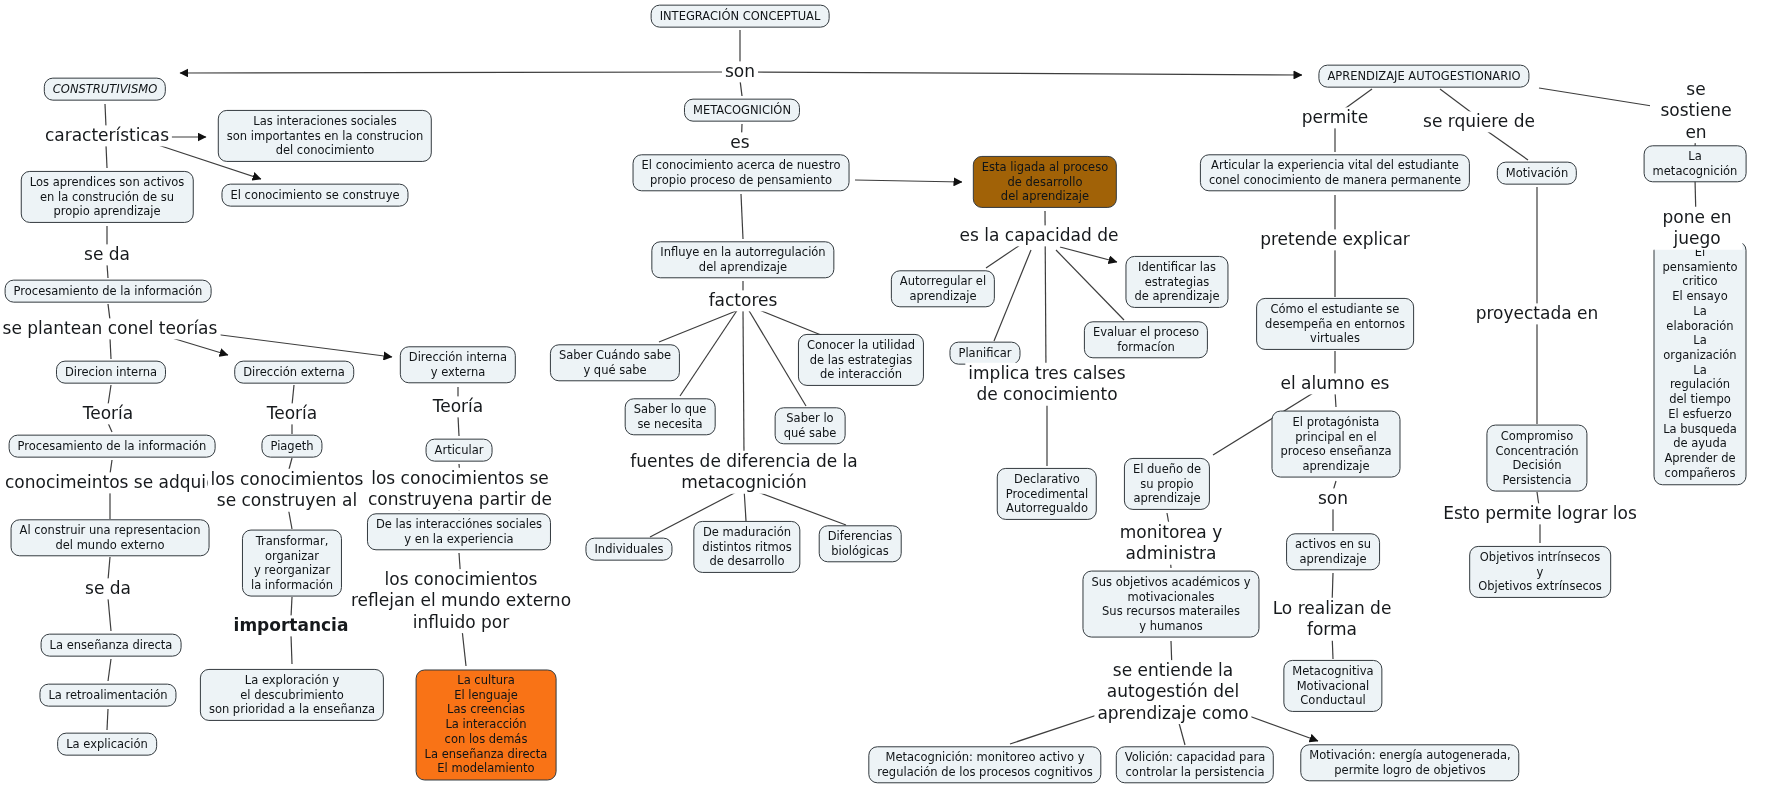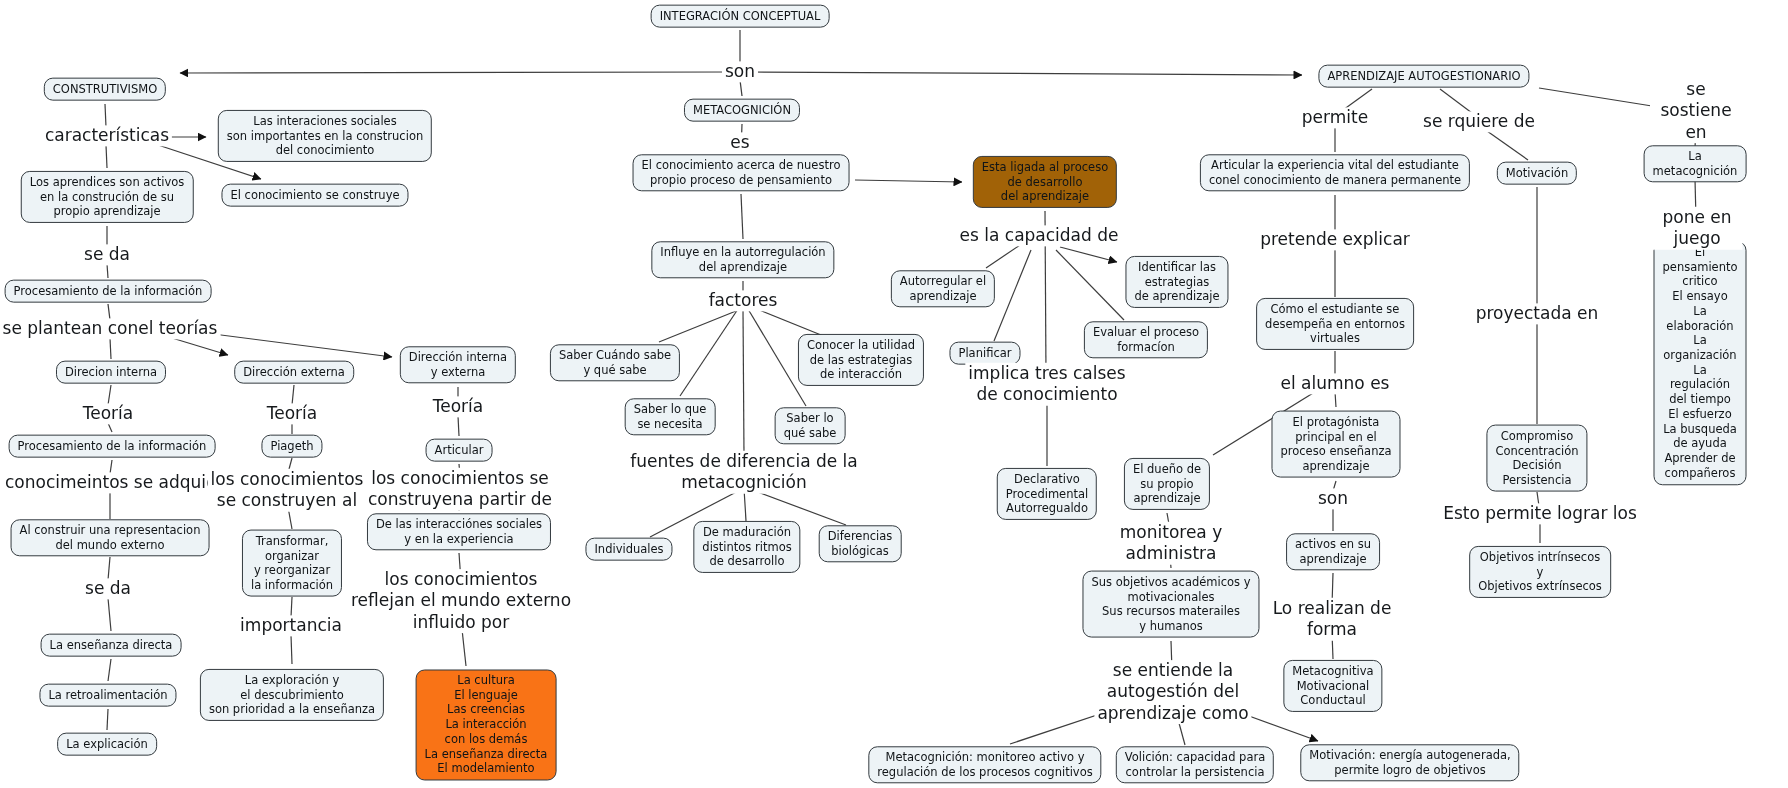--- a/index.html
+++ b/index.html
@@ -105,21 +105,21 @@
       <line x1="1332" y1="632" x2="1333" y2="659" stroke="#3d3d3d" stroke-width="1.2"></line>
       <line x1="1167" y1="513" x2="1170" y2="530" stroke="#3d3d3d" stroke-width="1.2"></line>
       <line x1="1170" y1="556" x2="1171" y2="568" stroke="#3d3d3d" stroke-width="1.2"></line>
       <line x1="1171" y1="641" x2="1172" y2="671" stroke="#3d3d3d" stroke-width="1.2"></line>
       <line x1="1130" y1="704" x2="1010" y2="744" stroke="#3d3d3d" stroke-width="1.2"></line>
       <line x1="1176" y1="712" x2="1185" y2="745" stroke="#3d3d3d" stroke-width="1.2"></line>
       <line x1="1216" y1="704" x2="1318" y2="741" stroke="#3d3d3d" stroke-width="1.2" marker-end="url(#arrowhead)"></line>
     </svg>
 
 <div class="node" style="left: 740px; top: 16px; background: rgb(237, 243, 246); border-color: rgb(51, 58, 63);">INTEGRACIÓN CONCEPTUAL</div>
-    <div class="node" style="left: 105px; top: 89px; background: rgb(237, 243, 246); border-color: rgb(51, 58, 63);">CONSTRUTIVISMO</div>
+    <div class="node" style="left: 105px; top: 89px; background: rgb(237, 243, 246); border-color: rgb(51, 58, 63); font-style: italic;">CONSTRUTIVISMO</div>
     <div class="node" style="left: 325px; top: 136px; background: rgb(237, 243, 246); border-color: rgb(51, 58, 63);">Las interaciones sociales
 son importantes en la construcion
 del conocimiento</div>
     <div class="node" style="left: 315px; top: 195px; background: rgb(237, 243, 246); border-color: rgb(51, 58, 63);">El conocimiento se construye</div>
     <div class="node" style="left: 107px; top: 197px; background: rgb(237, 243, 246); border-color: rgb(51, 58, 63);">Los aprendices son activos
 en la construción de su
 propio aprendizaje</div>
     <div class="node" style="left: 108px; top: 291px; background: rgb(237, 243, 246); border-color: rgb(51, 58, 63);">Procesamiento de la información</div>
     <div class="node" style="left: 111px; top: 372px; background: rgb(237, 243, 246); border-color: rgb(51, 58, 63);">Direcion interna</div>
     <div class="node" style="left: 294px; top: 372px; background: rgb(237, 243, 246); border-color: rgb(51, 58, 63);">Dirección externa</div>
@@ -234,21 +234,21 @@
     <div class="lbl" style="left: 110px; top: 329px;">se plantean conel teorías</div>
     <div class="lbl" style="left: 108px; top: 414px;">Teoría</div>
     <div class="lbl" style="left: 292px; top: 414px;">Teoría</div>
     <div class="lbl" style="left: 458px; top: 407px;">Teoría</div>
     <div class="lbl" style="left: 110px; top: 483px;">los conocimeintos se adquieren</div>
     <div class="lbl" style="left: 287px; top: 490px;">los conocimientos
 se construyen al</div>
     <div class="lbl" style="left: 460px; top: 489px;">los conocimientos se
 construyena partir de</div>
     <div class="lbl" style="left: 108px; top: 589px;">se da</div>
-    <div class="lbl" style="left: 291px; top: 626px;">importancia</div>
+    <div class="lbl" style="left: 291px; top: 626px; font-weight: bold;">importancia</div>
     <div class="lbl" style="left: 461px; top: 601px;">los conocimientos
 reflejan el mundo externo
 influido por</div>
     <div class="lbl" style="left: 740px; top: 143px;">es</div>
     <div class="lbl" style="left: 743px; top: 301px;">factores</div>
     <div class="lbl" style="left: 744px; top: 472px;">fuentes de diferencia de la
 metacognición</div>
     <div class="lbl" style="left: 1039px; top: 236px;">es la capacidad de</div>
     <div class="lbl" style="left: 1047px; top: 384px;">implica tres calses
 de conocimiento</div>

